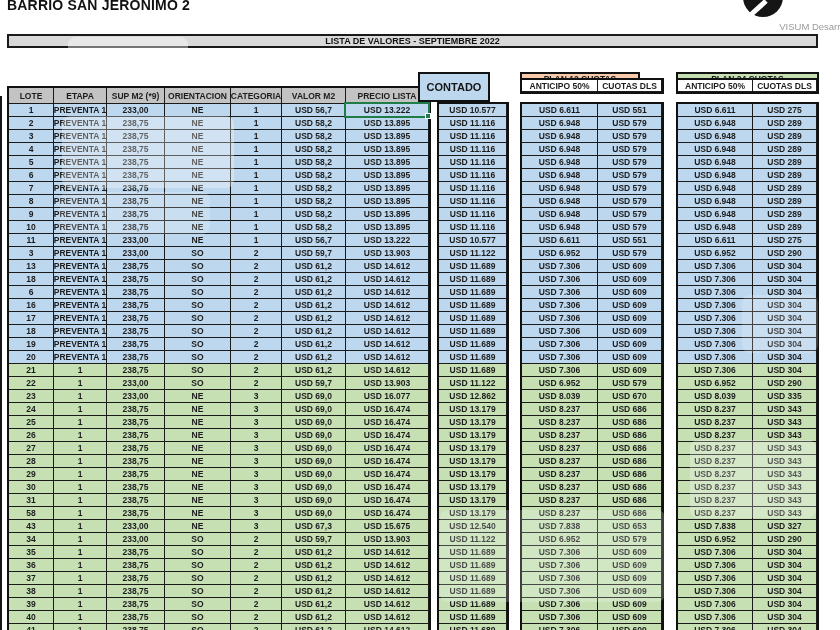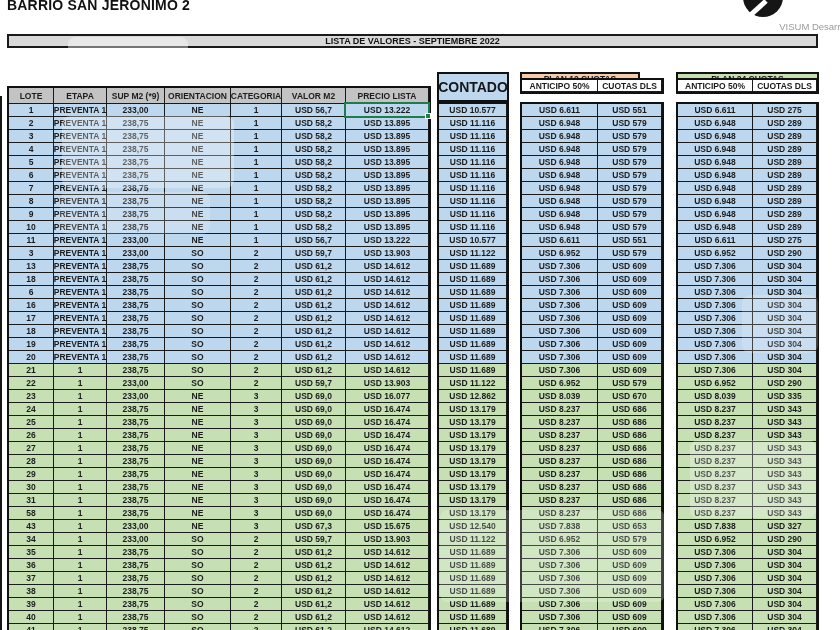--- a/index.html
+++ b/index.html
@@ -20,23 +20,23 @@
   .grid { display:grid; position:absolute; box-sizing:border-box; border:2px solid #111; background:#fff; }
   .cell { display:flex; align-items:center; justify-content:center; font-size:8.5px; font-weight:bold;
           border-right:1px solid #1a1a1a; border-bottom:1px solid #1a1a1a; overflow:hidden; white-space:nowrap; color:#1c1c1c; }
   .cell.hdr { background:#c3c3c3; }
   .cell.blue { background:#bdd7ee; }
   .cell.green { background:#c6e0b4; }
 
   #main-grid { left:7px; top:86px; width:424px; grid-template-columns:45px 53px 58px 66px 51px 64px 83px;
                grid-template-rows:16px; grid-auto-rows:13px; }
 
-  .contado-head { position:absolute; left:437px; top:72px; width:72px; height:30px; box-sizing:border-box;
+  .contado-head { position:absolute; left:418px; top:72px; width:72px; height:30px; box-sizing:border-box;
                   background:#bdd7ee; border:2px solid #111; display:flex; align-items:center; justify-content:center;
-                  font-size:14px; font-weight:bold; }
+                  font-size:11px; font-weight:bold; }
   #contado-grid { left:437px; top:102px; width:72px; grid-template-columns:68px; grid-auto-rows:13px; }
 
   .plan-title { position:absolute; top:72px; height:14px; box-sizing:border-box; border:2px solid #111;
                 display:flex; align-items:center; justify-content:center; font-size:8.5px; font-weight:bold; }
   .pt12 { left:520px; width:120px; background:#f8cbad; }
   .pt24 { left:676px; width:143px; background:#c6e0b4; }
 
   .subhead { top:78px; height:16px; grid-template-rows:12px; }
   #p12-sub { left:520px; width:144px; grid-template-columns:76px 64px; }
   #p24-sub { left:676px; width:143px; grid-template-columns:75px 64px; }

